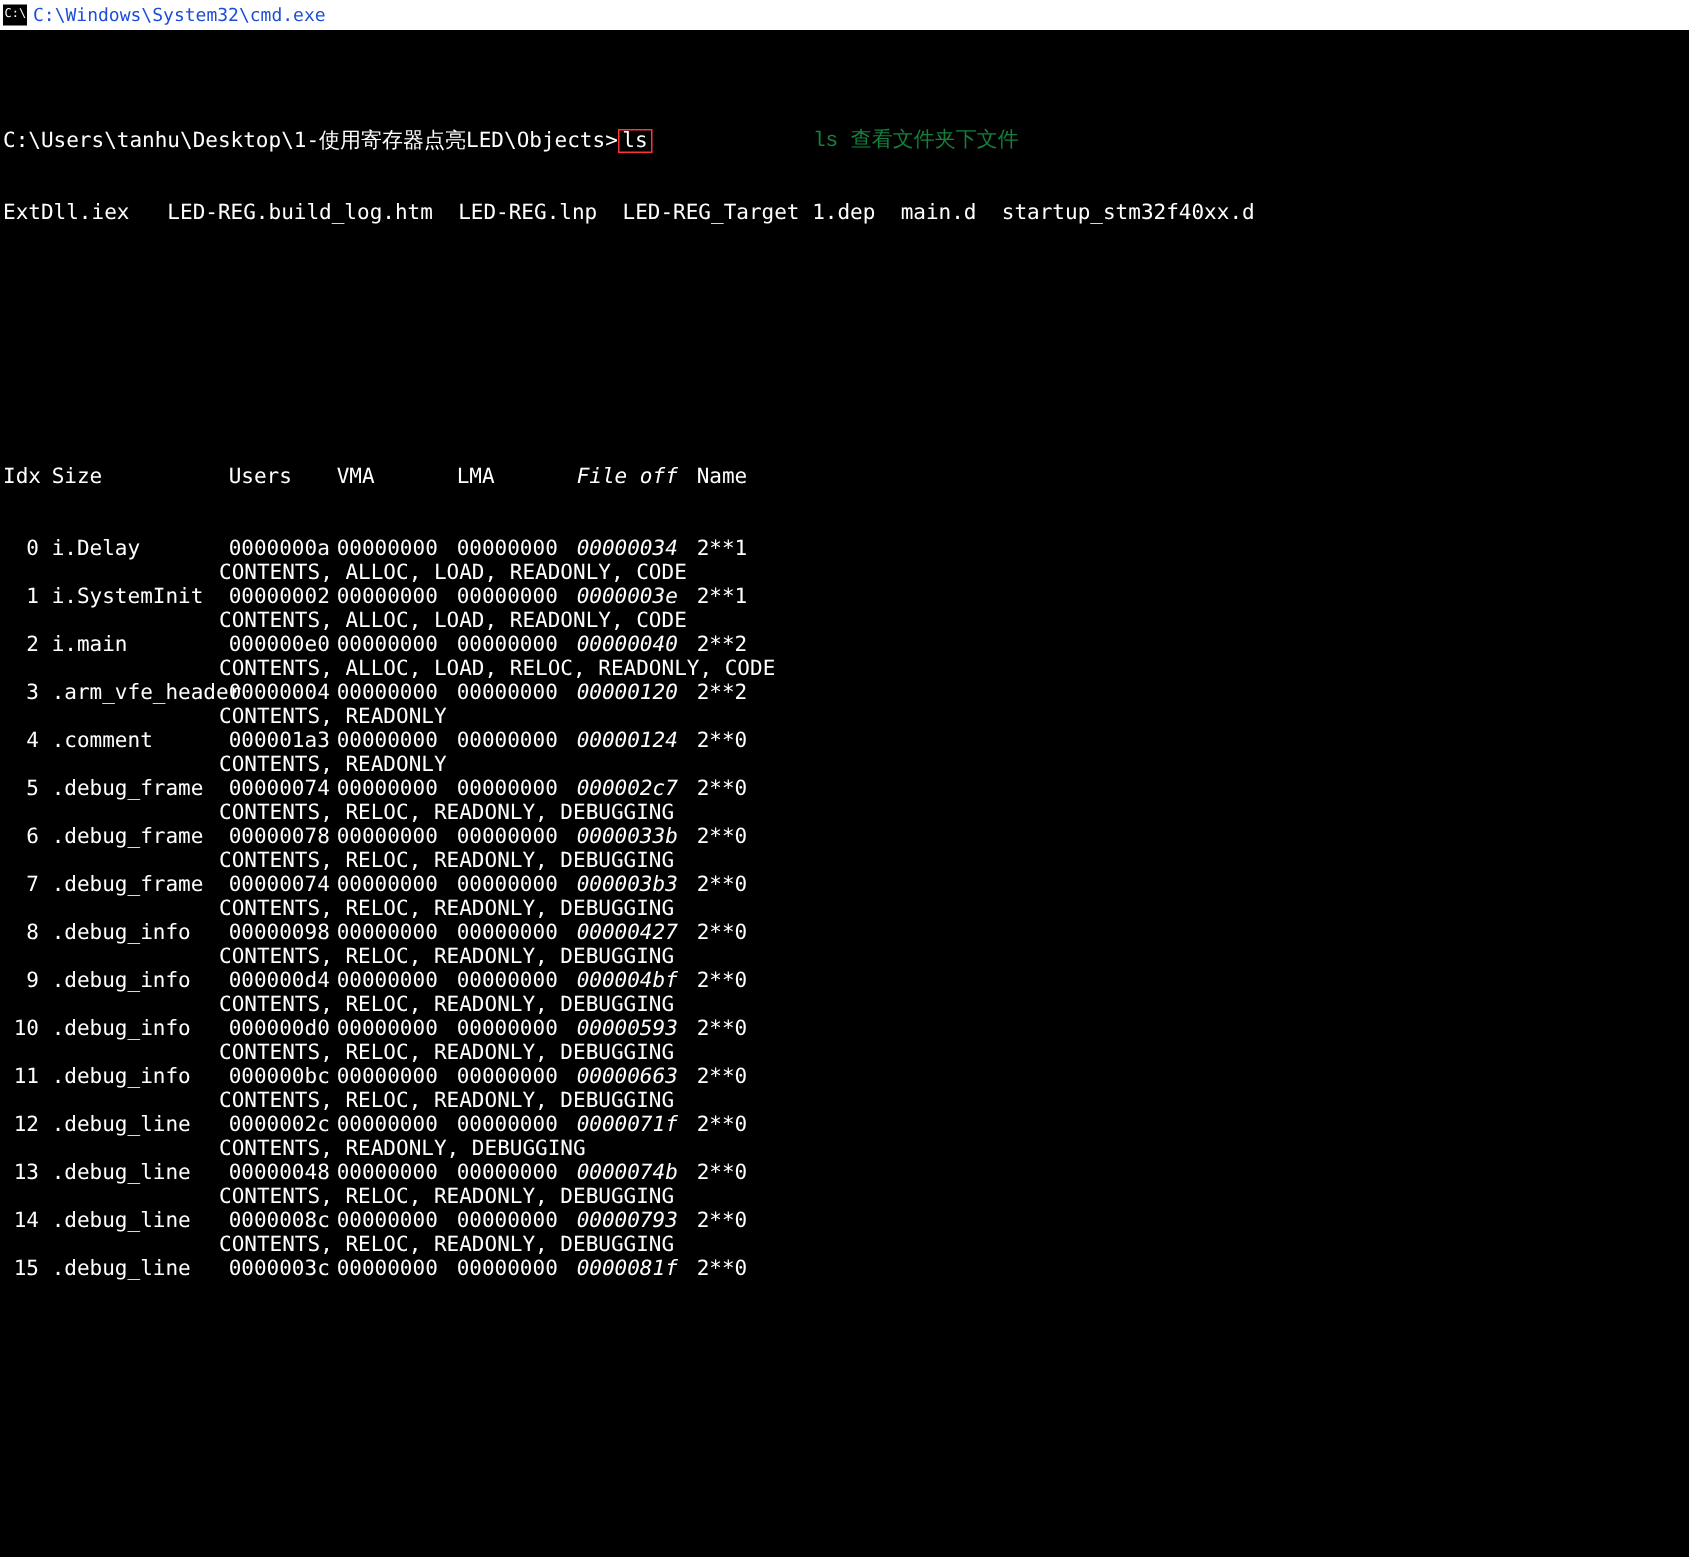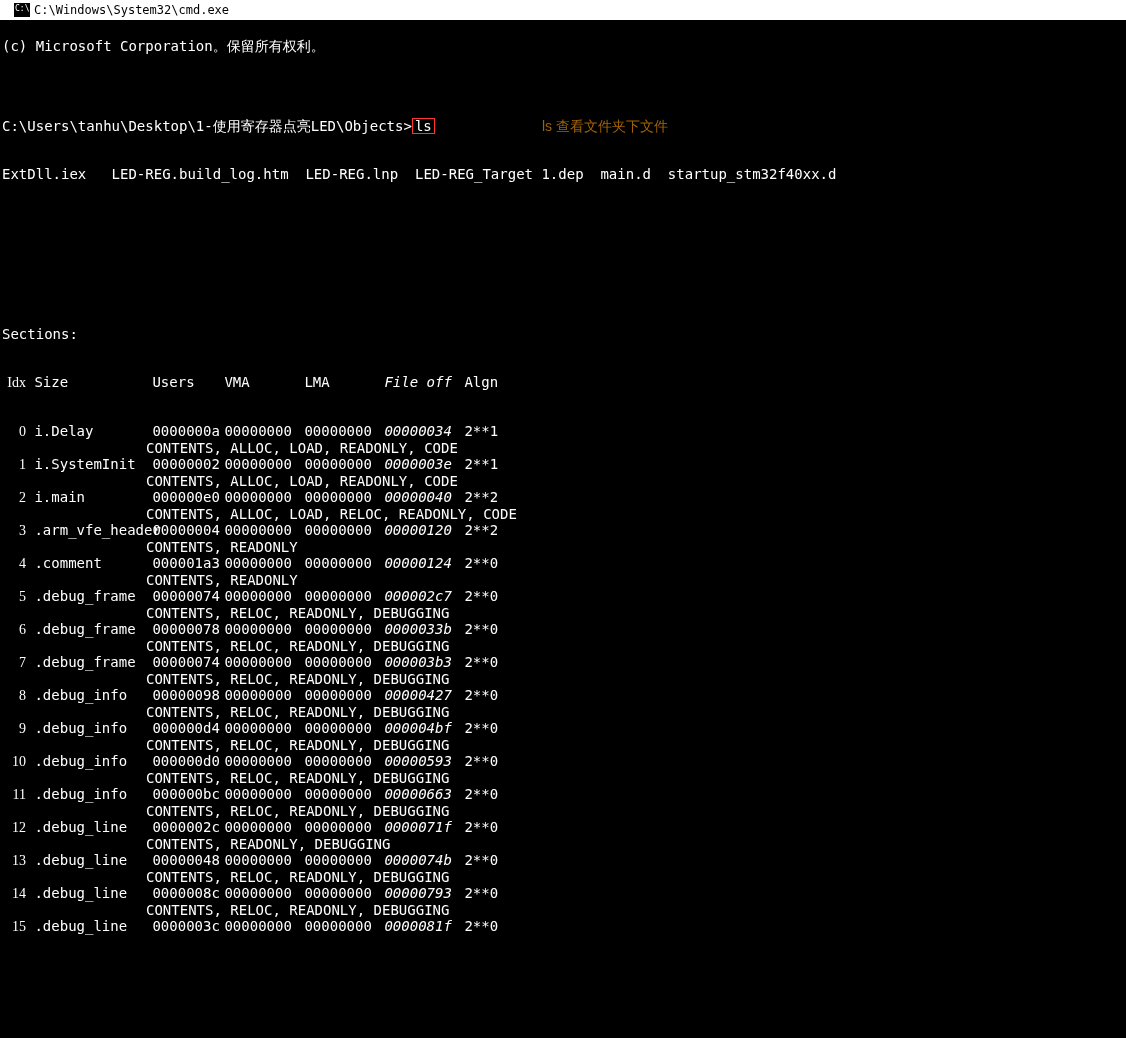--- a/index.html
+++ b/index.html
@@ -1,51 +1,49 @@
 <!DOCTYPE html>
 <html><head>
 <meta charset="utf-8">
 <style>
   * { margin:0; padding:0; box-sizing:border-box; }
   body { background:#000; color:#fff; font-family:"Consolas","SimSun",monospace; font-size:14px; width:1126px; }
-  .titlebar { background:#fff; color:#000000; height:20px; display:flex; align-items:center; font-size:12px; padding-left:14px; }
+  .titlebar { background:#fff; color:#1d4ed8; height:20px; display:flex; align-items:center; font-size:12px; padding-left:2px; }
   .titlebar .icon { width:16px; height:14px; background:#000; display:inline-block; margin-right:4px; position:relative; }
   .titlebar .icon::after { content:"C:\\"; color:#fff; font-size:8px; position:absolute; top:1px; left:1px; }
   .term { padding:2px 2px 10px 2px; line-height:16px; white-space:pre; }
   .prompt-line { position:relative; }
   .redbox { border:1px solid #ff3535; padding:0 2px; display:inline-block; line-height:14px; }
-  .anno { color:#a16207; position:absolute; font-family:Liberation Sans, sans-serif; font-size:14px; }
-  .col-idx { display:inline-block; width:24px; text-align:right;font-family:Liberation Serif, serif; }
+  .anno { color:#15803d; position:absolute; font-family:Liberation Mono, monospace; font-size:14px; }
+  .col-idx { display:inline-block; width:24px; text-align:right; }
   .col-name { display:inline-block; width:118px; }
   .col-size { display:inline-block; width:72px; }
   .col-vma  { display:inline-block; width:80px; }
   .col-lma  { display:inline-block; width:80px; }
   .col-foff { display:inline-block; width:80px;font-style:italic; }
   .col-algn { display:inline-block; }
   .flags-indent { display:inline-block; width:144px; }
 </style>
 </head>
 <body>
 
 <div class="titlebar">
   <span class="icon"></span>
   <span>C:\Windows\System32\cmd.exe</span>
 </div>
 
 <div class="term">
-<div>(c) Microsoft Corporation。保留所有权利。</div>
 <div>&nbsp;</div>
 
 <div class="prompt-line"><span>C:\Users\tanhu\Desktop\1-使用寄存器点亮LED\Objects&gt;</span><span class="redbox">ls</span><span class="anno" style="left:540px;top:0;">ls 查看文件夹下文件</span></div>
 
 <div>ExtDll.iex   LED-REG.build_log.htm  LED-REG.lnp  LED-REG_Target 1.dep  main.d  startup_stm32f40xx.d</div>
 <div>&nbsp;</div>
 
 
 <div>&nbsp;</div>
 <div>&nbsp;</div>
-<div>Sections:</div>
 
-<div><span class="col-idx">Idx</span> <span class="col-name">Size</span><span class="col-size">Users</span><span class="col-vma">VMA</span><span class="col-lma">LMA</span><span class="col-foff">File off</span><span class="col-algn">Algn</span></div>
+<div><span class="col-idx">Idx</span> <span class="col-name">Size</span><span class="col-size">Users</span><span class="col-vma">VMA</span><span class="col-lma">LMA</span><span class="col-foff">File off</span><span class="col-algn">Name</span></div>
 
 <div id="sections-body"><div><span class="col-idx">0</span> <span class="col-name">i.Delay</span><span class="col-size">0000000a</span><span class="col-vma">00000000</span><span class="col-lma">00000000</span><span class="col-foff">00000034</span><span class="col-algn">2**1</span></div><div><span class="flags-indent"></span>CONTENTS, ALLOC, LOAD, READONLY, CODE</div><div><span class="col-idx">1</span> <span class="col-name">i.SystemInit</span><span class="col-size">00000002</span><span class="col-vma">00000000</span><span class="col-lma">00000000</span><span class="col-foff">0000003e</span><span class="col-algn">2**1</span></div><div><span class="flags-indent"></span>CONTENTS, ALLOC, LOAD, READONLY, CODE</div><div><span class="col-idx">2</span> <span class="col-name">i.main</span><span class="col-size">000000e0</span><span class="col-vma">00000000</span><span class="col-lma">00000000</span><span class="col-foff">00000040</span><span class="col-algn">2**2</span></div><div><span class="flags-indent"></span>CONTENTS, ALLOC, LOAD, RELOC, READONLY, CODE</div><div><span class="col-idx">3</span> <span class="col-name">.arm_vfe_header</span><span class="col-size">00000004</span><span class="col-vma">00000000</span><span class="col-lma">00000000</span><span class="col-foff">00000120</span><span class="col-algn">2**2</span></div><div><span class="flags-indent"></span>CONTENTS, READONLY</div><div><span class="col-idx">4</span> <span class="col-name">.comment</span><span class="col-size">000001a3</span><span class="col-vma">00000000</span><span class="col-lma">00000000</span><span class="col-foff">00000124</span><span class="col-algn">2**0</span></div><div><span class="flags-indent"></span>CONTENTS, READONLY</div><div><span class="col-idx">5</span> <span class="col-name">.debug_frame</span><span class="col-size">00000074</span><span class="col-vma">00000000</span><span class="col-lma">00000000</span><span class="col-foff">000002c7</span><span class="col-algn">2**0</span></div><div><span class="flags-indent"></span>CONTENTS, RELOC, READONLY, DEBUGGING</div><div><span class="col-idx">6</span> <span class="col-name">.debug_frame</span><span class="col-size">00000078</span><span class="col-vma">00000000</span><span class="col-lma">00000000</span><span class="col-foff">0000033b</span><span class="col-algn">2**0</span></div><div><span class="flags-indent"></span>CONTENTS, RELOC, READONLY, DEBUGGING</div><div><span class="col-idx">7</span> <span class="col-name">.debug_frame</span><span class="col-size">00000074</span><span class="col-vma">00000000</span><span class="col-lma">00000000</span><span class="col-foff">000003b3</span><span class="col-algn">2**0</span></div><div><span class="flags-indent"></span>CONTENTS, RELOC, READONLY, DEBUGGING</div><div><span class="col-idx">8</span> <span class="col-name">.debug_info</span><span class="col-size">00000098</span><span class="col-vma">00000000</span><span class="col-lma">00000000</span><span class="col-foff">00000427</span><span class="col-algn">2**0</span></div><div><span class="flags-indent"></span>CONTENTS, RELOC, READONLY, DEBUGGING</div><div><span class="col-idx">9</span> <span class="col-name">.debug_info</span><span class="col-size">000000d4</span><span class="col-vma">00000000</span><span class="col-lma">00000000</span><span class="col-foff">000004bf</span><span class="col-algn">2**0</span></div><div><span class="flags-indent"></span>CONTENTS, RELOC, READONLY, DEBUGGING</div><div><span class="col-idx">10</span> <span class="col-name">.debug_info</span><span class="col-size">000000d0</span><span class="col-vma">00000000</span><span class="col-lma">00000000</span><span class="col-foff">00000593</span><span class="col-algn">2**0</span></div><div><span class="flags-indent"></span>CONTENTS, RELOC, READONLY, DEBUGGING</div><div><span class="col-idx">11</span> <span class="col-name">.debug_info</span><span class="col-size">000000bc</span><span class="col-vma">00000000</span><span class="col-lma">00000000</span><span class="col-foff">00000663</span><span class="col-algn">2**0</span></div><div><span class="flags-indent"></span>CONTENTS, RELOC, READONLY, DEBUGGING</div><div><span class="col-idx">12</span> <span class="col-name">.debug_line</span><span class="col-size">0000002c</span><span class="col-vma">00000000</span><span class="col-lma">00000000</span><span class="col-foff">0000071f</span><span class="col-algn">2**0</span></div><div><span class="flags-indent"></span>CONTENTS, READONLY, DEBUGGING</div><div><span class="col-idx">13</span> <span class="col-name">.debug_line</span><span class="col-size">00000048</span><span class="col-vma">00000000</span><span class="col-lma">00000000</span><span class="col-foff">0000074b</span><span class="col-algn">2**0</span></div><div><span class="flags-indent"></span>CONTENTS, RELOC, READONLY, DEBUGGING</div><div><span class="col-idx">14</span> <span class="col-name">.debug_line</span><span class="col-size">0000008c</span><span class="col-vma">00000000</span><span class="col-lma">00000000</span><span class="col-foff">00000793</span><span class="col-algn">2**0</span></div><div><span class="flags-indent"></span>CONTENTS, RELOC, READONLY, DEBUGGING</div><div><span class="col-idx">15</span> <span class="col-name">.debug_line</span><span class="col-size">0000003c</span><span class="col-vma">00000000</span><span class="col-lma">00000000</span><span class="col-foff">0000081f</span><span class="col-algn">2**0</span></div></div>
 
 </div>
 
 </body></html>

